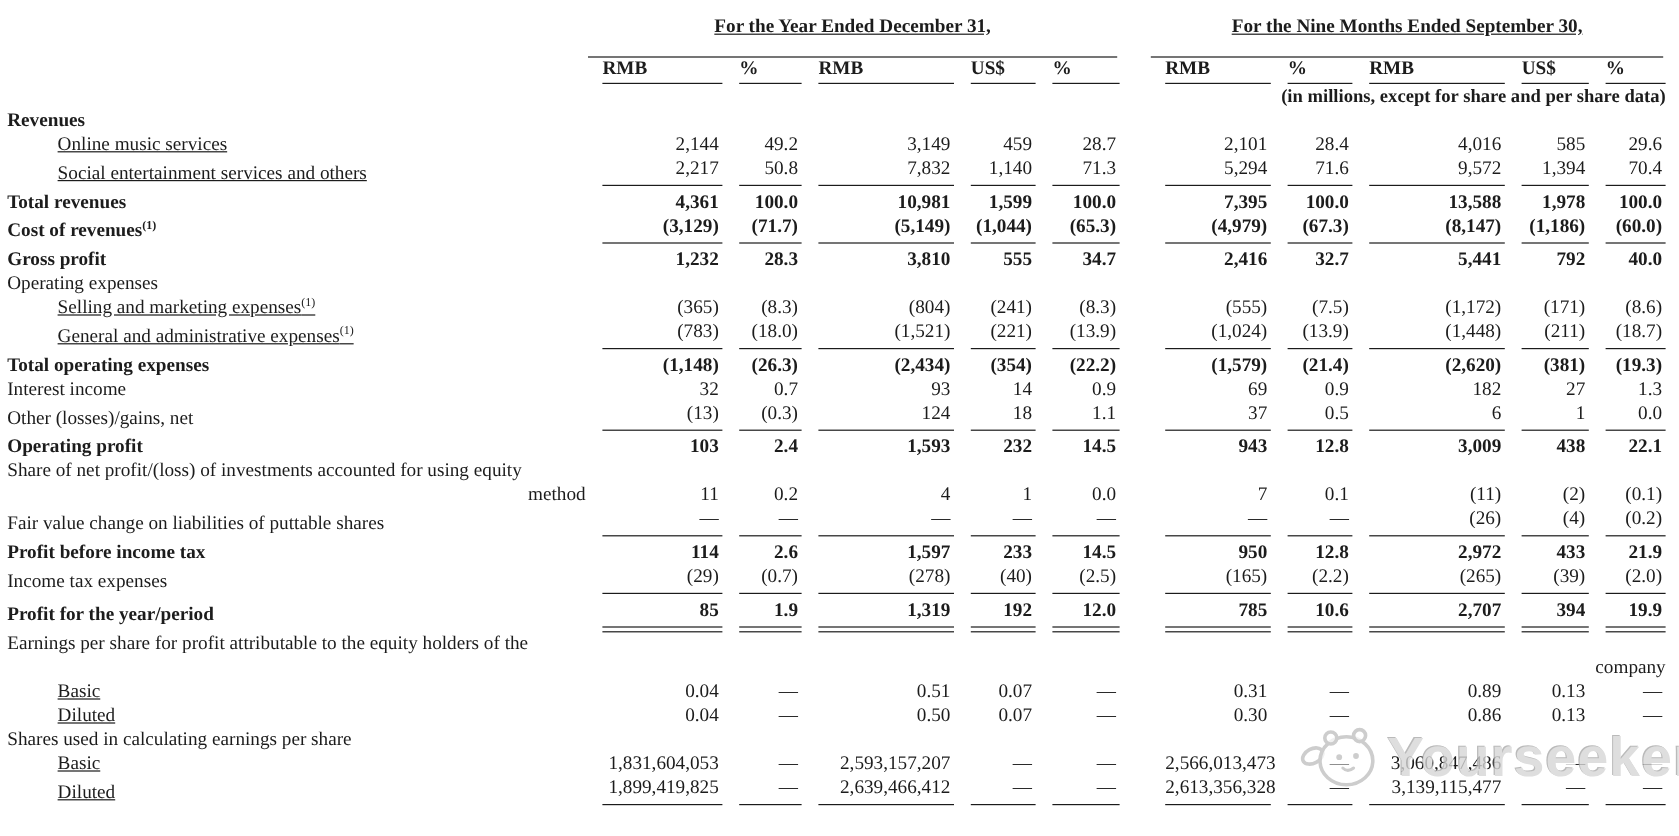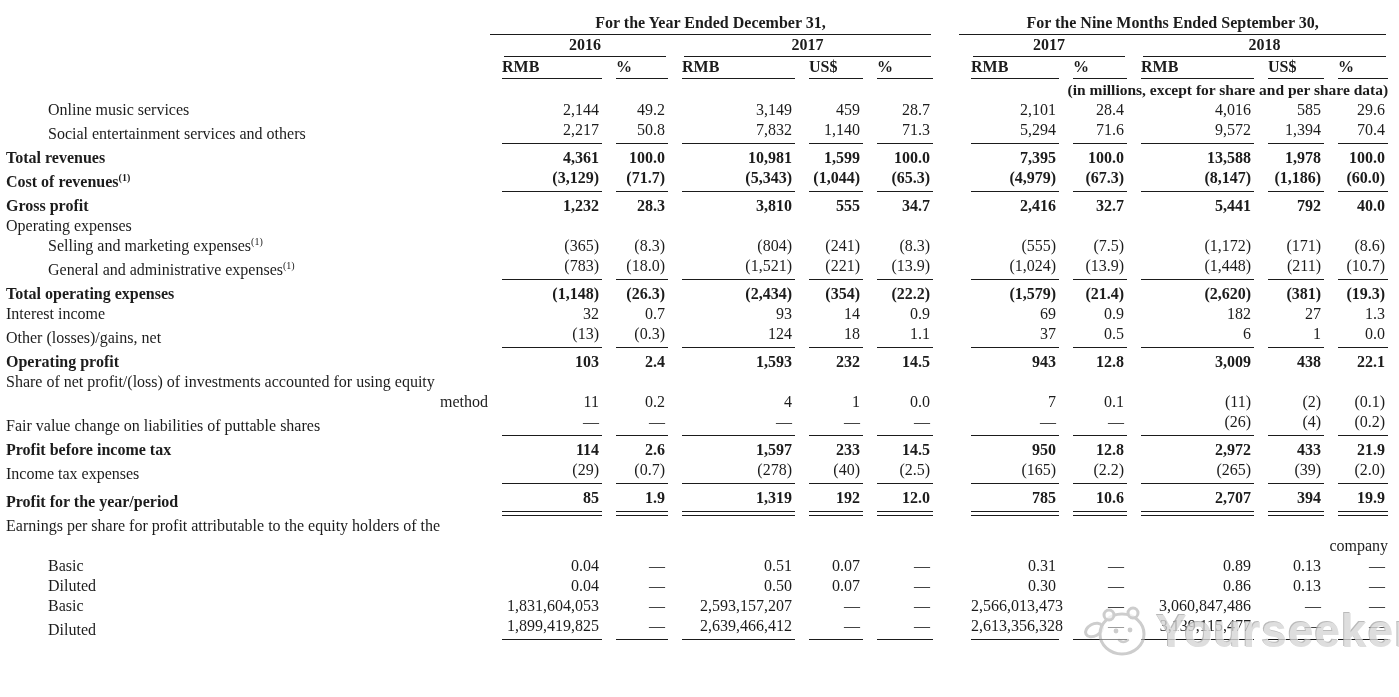--- a/index.html
+++ b/index.html
@@ -5,26 +5,26 @@
   html,body{margin:0;padding:0;background:#fff;width:1399px;height:697px;overflow:hidden;}
   body{font-family:"Liberation Serif",serif;color:#1c1c1c;position:relative;}
   table{border-collapse:collapse;table-layout:fixed;width:1388px;margin:0;}
   col.c-lbl{width:488px}
   col.c1{width:114px}col.c2{width:66px}col.c3{width:127px}col.c4{width:68px}col.c5{width:70px}
   col.c-gap{width:24px}
   col.c6{width:102px}col.c7{width:68px}col.c8{width:127px}col.c9{width:70px}col.c10{width:64px}
   th,td{font-size:16px;line-height:20px;font-weight:normal;padding:0;vertical-align:bottom;}
   thead th{font-weight:bold;text-align:center;}
   tr.h1 th{padding-top:13px;}
-  .grp{border-bottom:1.7px solid #1b1b1b;padding-bottom:1px;margin:0 2px;}
+  .grp{border-bottom:1.7px solid #1b1b1b;padding-bottom:14px;margin:0 2px;text-decoration:underline;}
   .yr{border-bottom:1.7px solid #1b1b1b;padding-bottom:1px;margin-left:16px;margin-right:2px;}
   .colhead{border-bottom:1.7px solid #1b1b1b;padding-bottom:1px;margin-left:14px;text-align:left;}
   .units{text-align:right;font-weight:bold;font-size:15.5px;padding-top:1px;}
   td.lbl{text-align:left;padding-left:6px;}
-  td.lbl.ind{padding-left:48px;}
+  td.lbl.ind{padding-left:48px;text-decoration:underline;}
   .cont{padding-left:22px;text-align:right;}
   td.num{text-align:right;}
   .cl{margin-left:14px;padding-right:3px;}
   .u{border-bottom:1.6px solid #1b1b1b;padding-bottom:3px;}
   .dbl{position:relative;}
   .dbl::after{content:"";position:absolute;left:0;right:0;bottom:-5px;border-top:1.6px solid #1b1b1b;}
   tr.after-rule td{padding-top:4px;}
   .b{font-weight:bold;}
   sup{font-size:10px;line-height:0;}
   #watermark{position:absolute;left:1078px;top:600px;display:flex;align-items:center;pointer-events:none;opacity:.8;}
@@ -54,36 +54,20 @@
     <tr class="h1">
       <th></th>
       <th colspan="5">
         <div class="grp">For the Year Ended December 31,</div>
       </th>
       <th></th>
       <th colspan="5">
         <div class="grp">For the Nine Months Ended September 30,</div>
       </th>
     </tr>
-    <tr class="h2">
-      <th></th>
-      <th colspan="2">
-        <div class="yr">2016</div>
-      </th>
-      <th colspan="3">
-        <div class="yr">2017</div>
-      </th>
-      <th></th>
-      <th colspan="2">
-        <div class="yr">2017</div>
-      </th>
-      <th colspan="3">
-        <div class="yr">2018</div>
-      </th>
-    </tr>
     <tr class="h3">
       <th></th>
       <th>
           <div class="colhead">RMB</div>
         </th>
       <th>
           <div class="colhead">%</div>
         </th>
       <th>
           <div class="colhead">RMB</div>
@@ -113,20 +97,23 @@
     </tr>
     <tr class="h4">
       <th></th>
       <th colspan="11">
         <div class="units">(in millions, except for share and per share data)</div>
       </th>
     </tr>
   </thead>
   <tbody id="tbody">
       <tr>
+        <td class="lbl b" colspan="12"><span>Revenues</span></td>
+      </tr>
+      <tr>
         <td class="lbl ind"><span>Online music services</span></td>
         <td class="num">
           <div class="cl">2,144</div>
         </td>
         <td class="num">
           <div class="cl">49.2</div>
         </td>
         <td class="num">
           <div class="cl">3,149</div>
         </td>
@@ -223,21 +210,21 @@
       </tr>
       <tr>
         <td class="lbl b"><span>Cost of revenues</span><sup>(1)</sup></td>
         <td class="num b">
           <div class="cl u">(3,129)</div>
         </td>
         <td class="num b">
           <div class="cl u">(71.7)</div>
         </td>
         <td class="num b">
-          <div class="cl u">(5,343)</div>
+          <div class="cl u">(5,149)</div>
         </td>
         <td class="num b">
           <div class="cl u">(1,044)</div>
         </td>
         <td class="num b">
           <div class="cl u">(65.3)</div>
         </td>
         <td class="gapcol"></td>
         <td class="num b">
           <div class="cl u">(4,979)</div>
@@ -350,21 +337,21 @@
         <td class="num">
           <div class="cl u">(13.9)</div>
         </td>
         <td class="num">
           <div class="cl u">(1,448)</div>
         </td>
         <td class="num">
           <div class="cl u">(211)</div>
         </td>
         <td class="num">
-          <div class="cl u">(10.7)</div>
+          <div class="cl u">(18.7)</div>
         </td>
       </tr>
       <tr class="after-rule">
         <td class="lbl b"><span>Total operating expenses</span></td>
         <td class="num b">
           <div class="cl">(1,148)</div>
         </td>
         <td class="num b">
           <div class="cl">(26.3)</div>
         </td>
@@ -729,20 +716,23 @@
         </td>
         <td class="num">
           <div class="cl">0.86</div>
         </td>
         <td class="num">
           <div class="cl">0.13</div>
         </td>
         <td class="num">
           <div class="cl">—</div>
         </td>
+      </tr>
+      <tr>
+        <td class="lbl" colspan="12"><span>Shares used in calculating earnings per share</span></td>
       </tr>
       <tr>
         <td class="lbl ind"><span>Basic</span></td>
         <td class="num">
           <div class="cl">1,831,604,053</div>
         </td>
         <td class="num">
           <div class="cl">—</div>
         </td>
         <td class="num">

